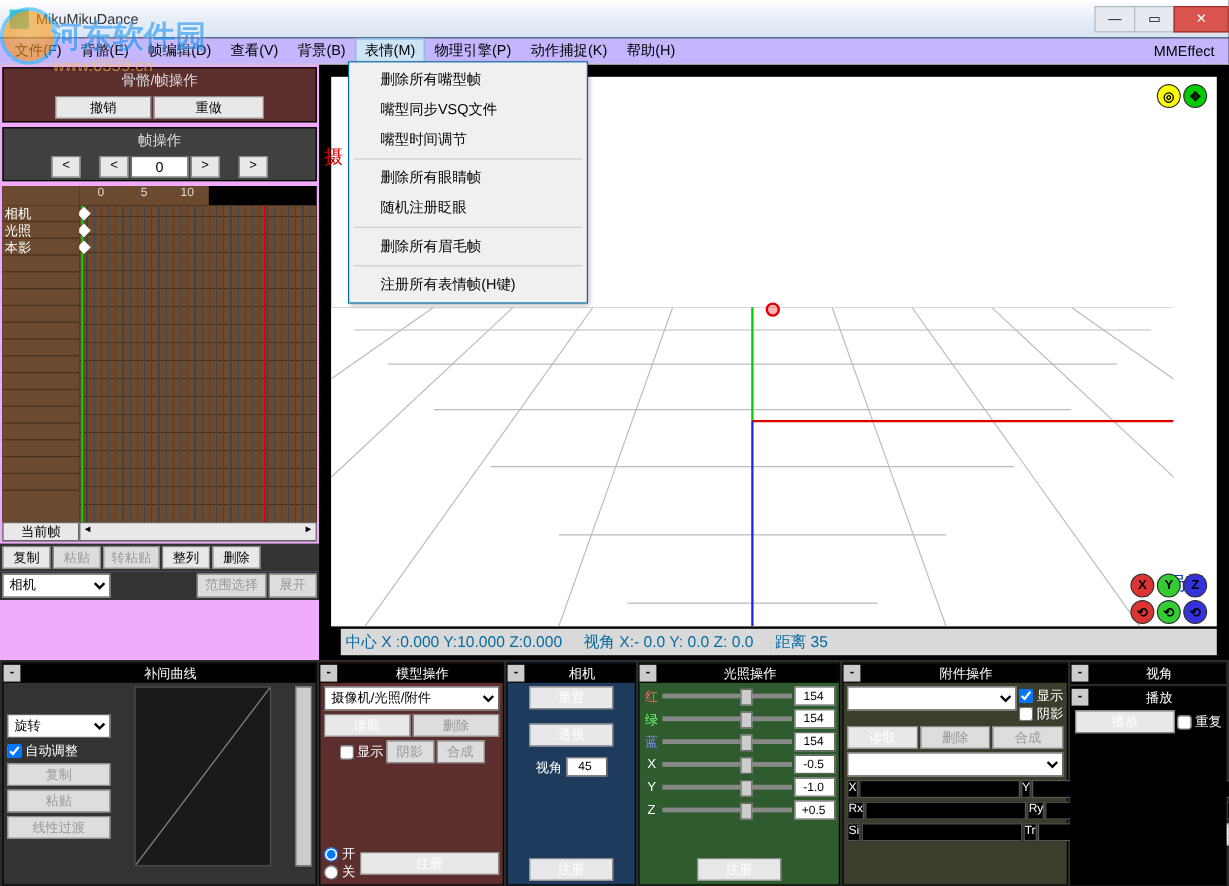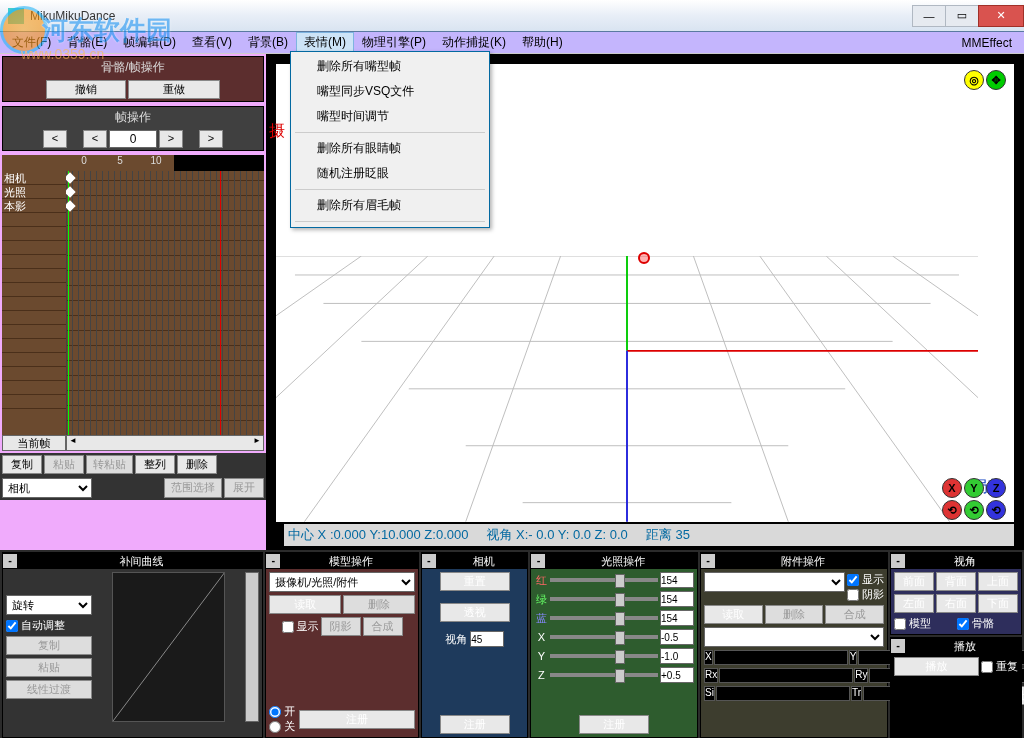--- a/index.html
+++ b/index.html
@@ -21,21 +21,21 @@
 
 
 .dropdown { position: absolute; top: 51px; left: 290px; width: 200px; background: #f0f0f0; border: 1px solid #0369a1; box-shadow: 2px 2px 4px rgba(0,0,0,.3); z-index: 100; padding: 2px; font-size: 12px; }
 .dropdown .dd-item { padding: 4px 24px; cursor: default; }
 .dropdown .dd-sep { height: 1px; background: #ccc; margin: 3px 2px; }
 
 
 .watermark { position: absolute; top: 6px; left: 0; z-index: 200; opacity: .6; display: flex; align-items: center; }
 .watermark .wm-logo { width: 48px; height: 48px; border-radius: 50%; background: radial-gradient(#ffa726,#fb8c00); border: 3px solid #29b6f6; }
 .watermark .wm-text { color: #2196f3; font-size: 26px; font-weight: bold; margin-left: -6px; text-shadow: 0 0 2px #fff; }
-.watermark .wm-url { position: absolute; top: 40px; left: 21px; color: #ffb74d; font-size: 14px; }
+.watermark .wm-url { position: absolute; top: 40px; left: 44px; color: #ffb74d; font-size: 14px; }
 
 
 .main { display: flex; height: 496px; background: #000; }
 .leftpanel { width: 266px; background: #f0abfc; display: flex; flex-direction: column; }
 .viewport { flex: 1; position: relative; background: #000; }
 .sect-title { font-size: 12px; color: #ddd; text-align: center; padding: 2px; }
 .sect-dark { background: #5c2e2e; border: 1px solid #000; margin: 2px; }
 .sect-gray { background: #404040; border: 1px solid #000; margin: 2px; }
 .btnrow { display: flex; gap: 2px; padding: 2px; justify-content: center; }
 .btn { background: #e8e8e8; border: 1px solid #888; font-size: 11px; padding: 1px 6px; min-width: 40px; text-align: center; cursor: default; }
@@ -83,21 +83,21 @@
 .panel-hd .tt { flex: 1; text-align: center; }
 .panel-body { flex: 1; padding: 3px; display: flex; flex-direction: column; gap: 3px; }
 .p-curve { width: 262px; background: #333; }
 .p-model { width: 154px; background: #5c2e2e; }
 .p-camera { width: 108px; background: #1e3a5c; }
 .p-light { width: 168px; background: #2e5c2e; }
 .p-acc { width: 188px; background: #3d3d2e; }
 .p-view { width: 126px; background: #2e2e5c; }
 .chk { display: flex; align-items: center; gap: 3px; }
 .chk input { width: 12px; height: 12px; }
-.numbox { background: #fff; color: #000; border: 1px solid #666; width: 34px; height: 16px; font-size: 10px; text-align: left; padding-right: 2px; }
+.numbox { background: #fff; color: #000; border: 1px solid #666; width: 34px; height: 16px; font-size: 10px; text-align: center; padding-right: 2px; }
 .slider-row { display: flex; align-items: center; gap: 2px; height: 16px; }
 .slider-lbl { width: 14px; color: #f66; text-align: center; }
 .slider { flex: 1; height: 4px; background: #888; position: relative; }
 .slider::after { content: ""; position: absolute; top: -4px; left: 60%; width: 8px; height: 12px; background: #ccc; border: 1px solid #666; }
 .xyz-row { display: flex; gap: 1px; }
 .xyz-row .xb { flex: 1; background: #000; color: #fff; border: 1px solid #555; height: 15px; font-size: 10px; text-align: center; }
 </style>
 </head>
 <body>
 
@@ -133,20 +133,21 @@
 <div class="dropdown">
   <div class="dd-item">删除所有嘴型帧</div>
   <div class="dd-item">嘴型同步VSQ文件</div>
   <div class="dd-item">嘴型时间调节</div>
   <div class="dd-sep"></div>
   <div class="dd-item">删除所有眼睛帧</div>
   <div class="dd-item">随机注册眨眼</div>
   <div class="dd-sep"></div>
   <div class="dd-item">删除所有眉毛帧</div>
   <div class="dd-sep"></div>
+  <div class="dd-item">注册所有表情帧(H键)</div>
 </div>
 
 <div class="main">
   <div class="leftpanel">
     <div class="sect-dark">
       <div class="sect-title">骨骼/帧操作</div>
       <div class="btnrow">
         <div class="btn" style="width:80px">撤销</div>
         <div class="btn" style="width:92px">重做</div>
       </div>
@@ -450,42 +451,20 @@
         </div>
     </div>
   </div>
 
   <div style="display:flex;flex-direction:column;gap:2px;flex:1">
     <div class="panel p-view" style="width:auto">
       <div class="panel-hd">
           <div class="min">-</div>
           <div class="tt">视角</div>
         </div>
-      <div class="panel-body">
-        <div class="btnrow" style="padding:0">
-            <div class="btn" style="flex:1">前面</div>
-            <div class="btn" style="flex:1">背面</div>
-            <div class="btn" style="flex:1">上面</div>
-          </div>
-        <div class="btnrow" style="padding:0">
-            <div class="btn" style="flex:1">左面</div>
-            <div class="btn" style="flex:1">右面</div>
-            <div class="btn" style="flex:1">下面</div>
-          </div>
-        <div class="btnrow" style="padding:0">
-            <label class="chk" style="flex:1">
-              <input type="checkbox" style="">
-              <span>模型</span>
-            </label>
-            <label class="chk" style="flex:1">
-              <input type="checkbox" checked="" style="">
-              <span>骨骼</span>
-            </label>
-          </div>
-      </div>
     </div>
     <div class="panel" style="background:#000;flex:1;width:auto">
       <div class="panel-hd">
           <div class="min">-</div>
           <div class="tt">播放</div>
         </div>
       <div class="panel-body">
         <div class="btnrow" style="padding:0">
             <div class="btn" style="flex:1">播放</div>
             <label class="chk">

